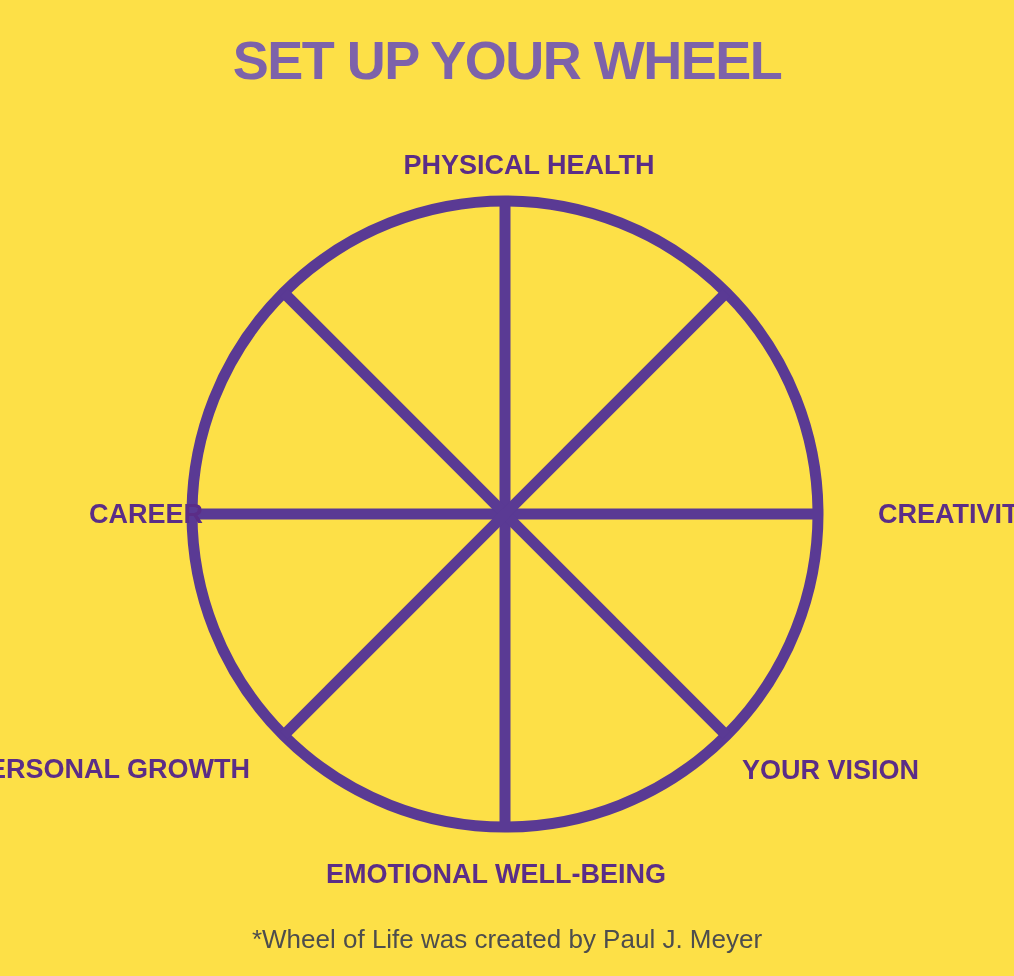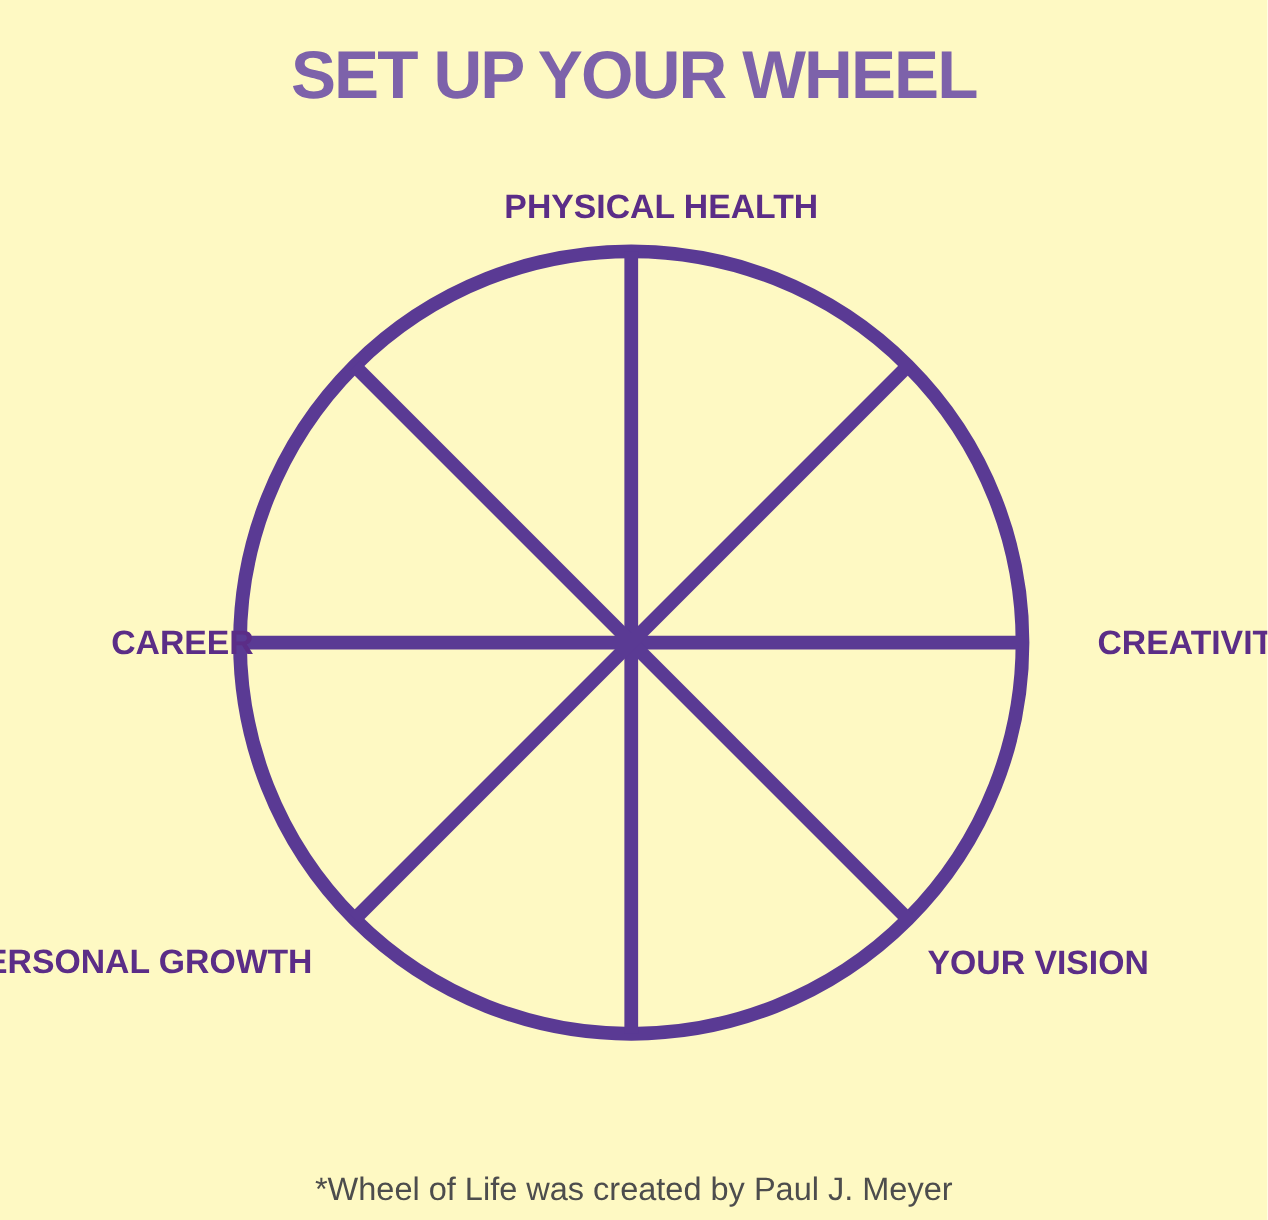--- a/index.html
+++ b/index.html
@@ -5,21 +5,21 @@
 <style>
   html, body {
     margin: 0;
     padding: 0;
     background: #ffffff;
   }
   .page {
     position: relative;
     width: 1014px;
     height: 976px;
-    background: #fef9c3;
+    background: #fde047;
     overflow: hidden;
     font-family: "Liberation Sans", sans-serif;
   }
   .page-title {
     position: absolute;
     top: 33px;
     left: 0;
     width: 100%;
     text-align: center;
     font-size: 54px;
@@ -52,21 +52,20 @@
   .footnote {
     position: absolute;
     top: 925px;
     left: 0;
     width: 100%;
     text-align: center;
     font-size: 26px;
     font-weight: normal;
     color: #4d4d4d;
     line-height: 1.1;
-    margin-top: 12px;
   }
 </style>
 </head>
 <body>
 
 <div class="page">
 
   <div class="page-title">SET UP YOUR WHEEL</div>
 
   <svg class="wheel-svg" width="1014" height="976" viewBox="0 0 1014 976">
@@ -82,20 +81,21 @@
     <line x1="726.3" y1="292.7" x2="283.7" y2="735.3" stroke-width="11" stroke="#5a3a94"></line>
   </svg>
 
   <div class="wheel-label lbl-physical-health">PHYSICAL HEALTH</div>
 
 
   <div class="wheel-label lbl-creativity">CREATIVITY</div>
 
   <div class="wheel-label lbl-life-vision">YOUR VISION</div>
 
+  <div class="wheel-label lbl-emotional">EMOTIONAL WELL-BEING</div>
 
   <div class="wheel-label lbl-personal-growth">PERSONAL GROWTH</div>
 
   <div class="wheel-label lbl-career">CAREER</div>
 
 
   <div class="footnote">*Wheel of Life was created by Paul J. Meyer</div>
 
 </div>
 

